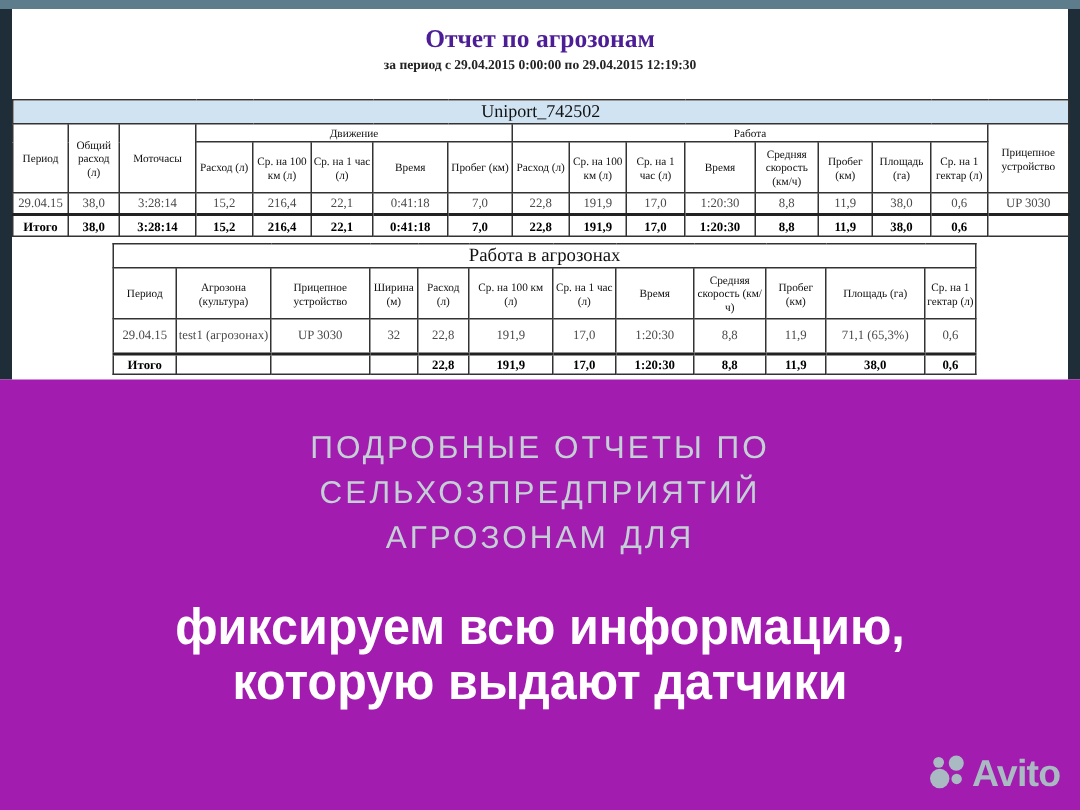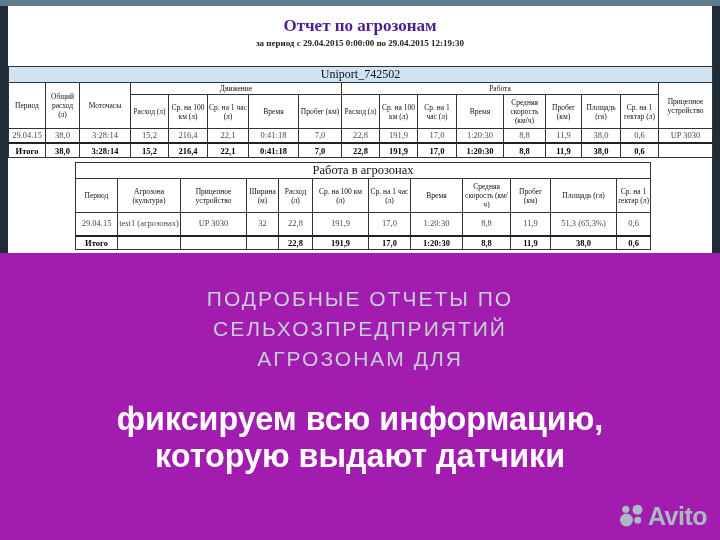--- a/index.html
+++ b/index.html
@@ -173,21 +173,21 @@
           <td>29.04.15</td>
           <td>test1 (агрозонах)</td>
           <td>UP 3030</td>
           <td>32</td>
           <td>22,8</td>
           <td>191,9</td>
           <td>17,0</td>
           <td>1:20:30</td>
           <td>8,8</td>
           <td>11,9</td>
-          <td>51,3 (65,3%)</td>
+          <td>71,1 (65,3%)</td>
           <td>0,6</td>
         </tr>
         <tr class="total-row">
           <td>Итого</td>
           <td></td>
           <td></td>
           <td></td>
           <td>22,8</td>
           <td>191,9</td>
           <td>17,0</td>

